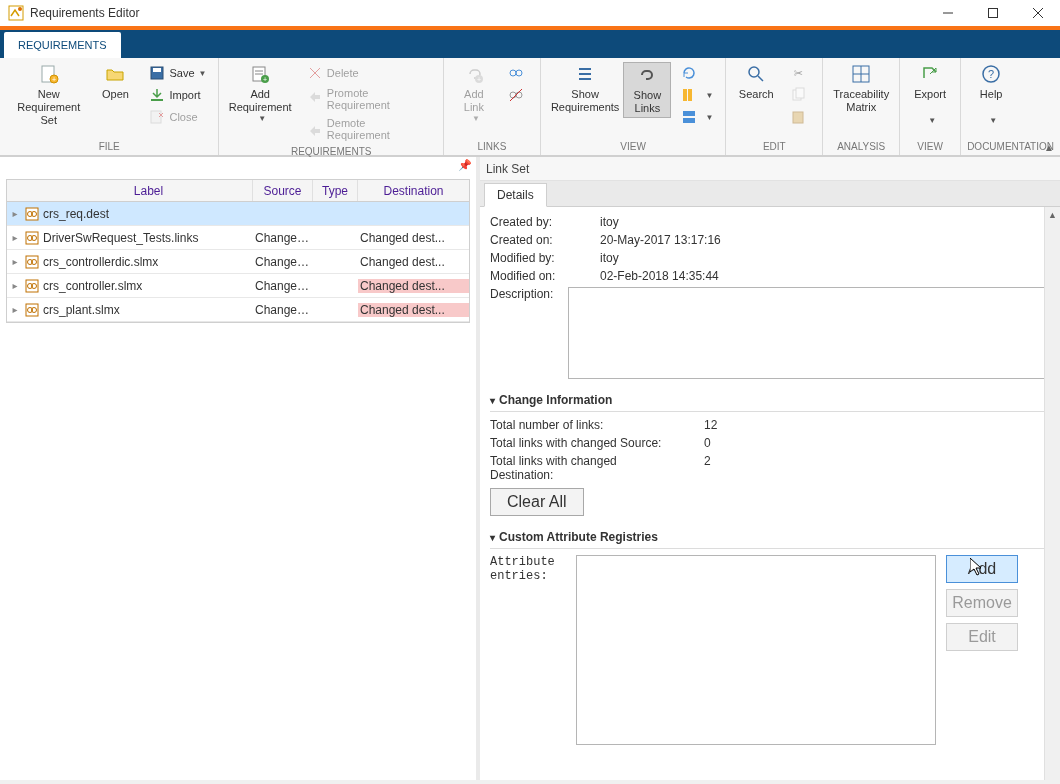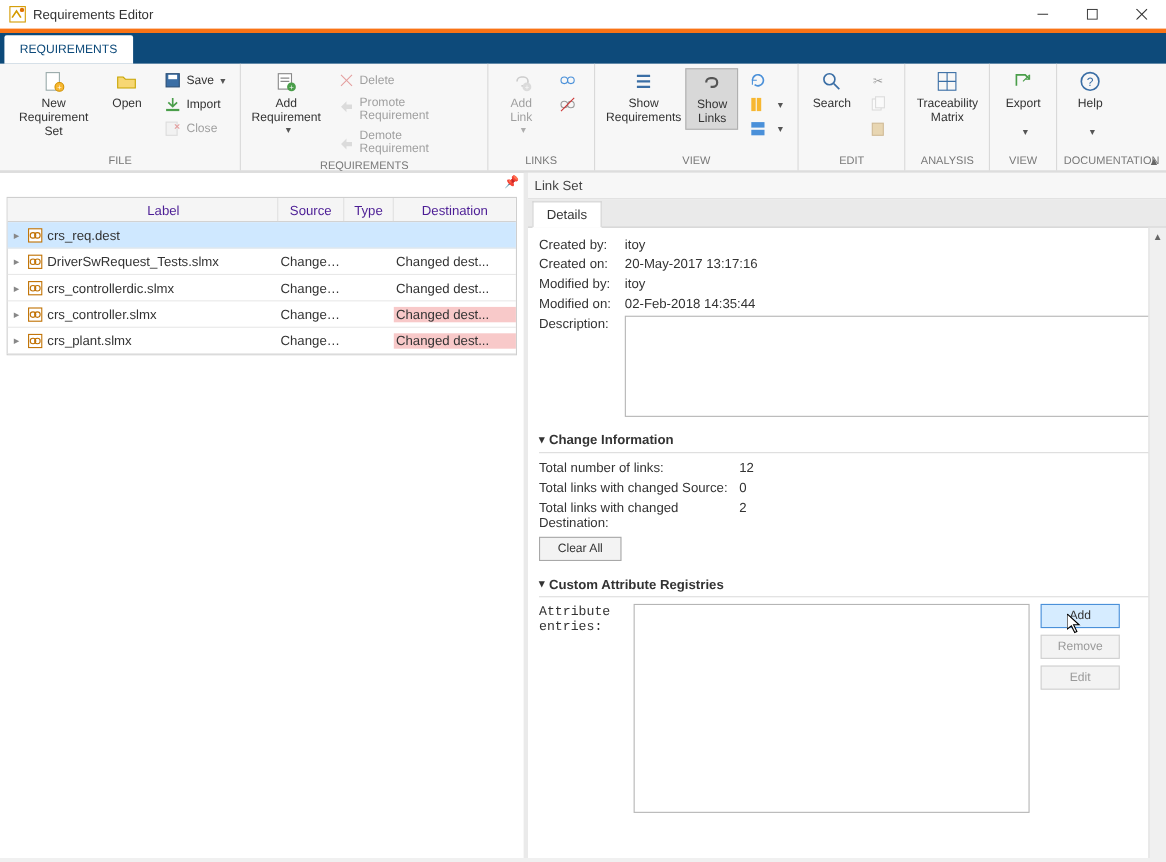--- a/index.html
+++ b/index.html
@@ -43,30 +43,30 @@
   .rlabel { flex:0 0 212px; padding-left:2px; white-space:nowrap; overflow:hidden;}
   .rsrc { flex:0 0 60px; white-space:nowrap; overflow:hidden; text-overflow:ellipsis; padding-left:2px;}
   .rtype { flex:0 0 45px; }
   .rdest { flex:1; white-space:nowrap; overflow:hidden; text-overflow:ellipsis; padding-left:2px;}
   .rdest.changed { background:#f8c9c9; }
   .right-pane { flex:1; display:flex; flex-direction:column; position:relative;}
   .linkset-hdr { height:24px; display:flex; align-items:center; padding:0 6px; font-size:12px; color:#444; background:#f7f7f7; border-bottom:1px solid #e2e2e2;}
   .tabbar { height:26px; background:#eaeaea; display:flex; align-items:flex-end; border-bottom:1px solid #cfcfcf;}
   .tabbar .dtab { background:#fff; border:1px solid #cfcfcf; border-bottom:1px solid #fff; height:24px; padding:0 12px; display:flex; align-items:center; margin-left:4px; margin-bottom:-1px;}
   .details { padding:8px 10px 10px 10px; overflow:auto;}
-  .kv { display:flex; margin-bottom:4px; font-size:12px;}
+  .kv { display:flex; margin-bottom:4px; font-size:12px;gap:32px;}
   .kv .k { width:78px; color:#333;}
   .kv .v { }
   .desc-row { display:flex; }
   .desc-row .k { width:78px;}
   .desc-box { flex:1; height:92px; border:1px solid #b5b5b5; background:#fff; }
   .section-hdr { font-weight:bold; font-size:12px; margin-top:14px; margin-bottom:4px; display:flex; align-items:center;}
   .section-hdr::before { content:"▾"; margin-right:4px; font-size:10px;}
   .hr { border-top:1px solid #dcdcdc; margin-bottom:6px;}
-  .btn { border:1px solid #a8a8a8; background:#f3f3f3; padding:4px 16px; font-size:11px; display:inline-block;}
+  .btn { border:1px solid #a8a8a8; background:#f3f3f3; padding:4px 16px; font-size:16px; display:inline-block;}
   .btn.primary { background:#d6ecff; border-color:#4a90d9;}
   .btn.disabled { color:#9a9a9a; border-color:#cfcfcf; background:#f3f3f3;}
   .attr-row { display:flex; margin-top:4px;}
   .attr-row .k { width:86px;font-family:Liberation Mono, monospace;}
   .attr-list { width:360px; height:190px; border:1px solid #b5b5b5; background:#fff;}
   .attr-btns { margin-left:10px; display:flex; flex-direction:column; gap:6px;}
   .attr-btns .btn { width:72px; text-align:center; padding:4px 0;}
   .vscroll { position:absolute; right:0; top:50px; bottom:0; width:16px; background:#f0f0f0; border-left:1px solid #e0e0e0;}
   .vscroll .arrow { height:16px; display:flex; align-items:center; justify-content:center; font-size:9px; color:#666;}
   .statusbar { height:4px; background:#f0f0f0;}
@@ -418,21 +418,21 @@
           </div>
           <div class="row">
             <div class="expcol">▸</div>
             <div class="ricon">
               <svg width="14" height="14">
                 <rect x="1" y="1" width="12" height="12" fill="#fff" stroke="#c07000"></rect>
                 <circle cx="5" cy="7" r="2.5" fill="none" stroke="#c07000"></circle>
                 <circle cx="9" cy="7" r="2.5" fill="none" stroke="#c07000"></circle>
               </svg>
             </div>
-            <div class="rlabel">DriverSwRequest_Tests.slmx</div>
+            <div class="rlabel">DriverSwRequest_Tests.links</div>
             <div class="rsrc">Changed ...</div>
             <div class="rtype"></div>
             <div class="rdest">Changed dest...</div>
           </div>
           <div class="row">
             <div class="expcol">▸</div>
             <div class="ricon">
               <svg width="14" height="14">
                 <rect x="1" y="1" width="12" height="12" fill="#fff" stroke="#c07000"></rect>
                 <circle cx="5" cy="7" r="2.5" fill="none" stroke="#c07000"></circle>

